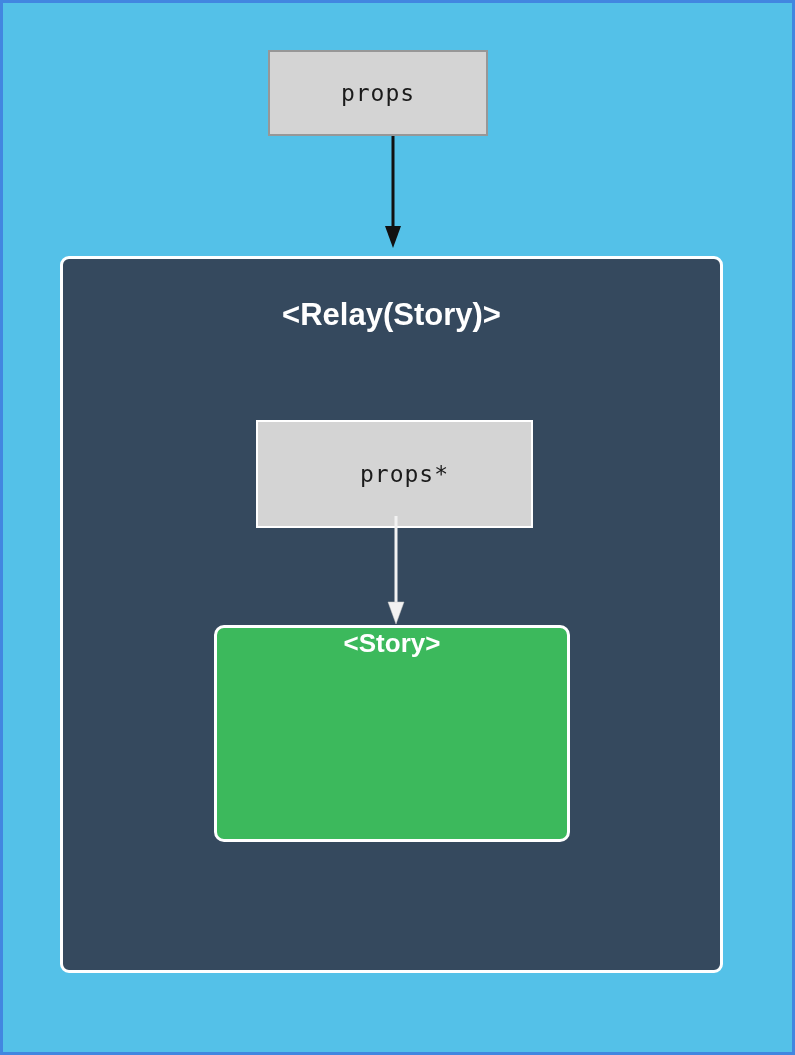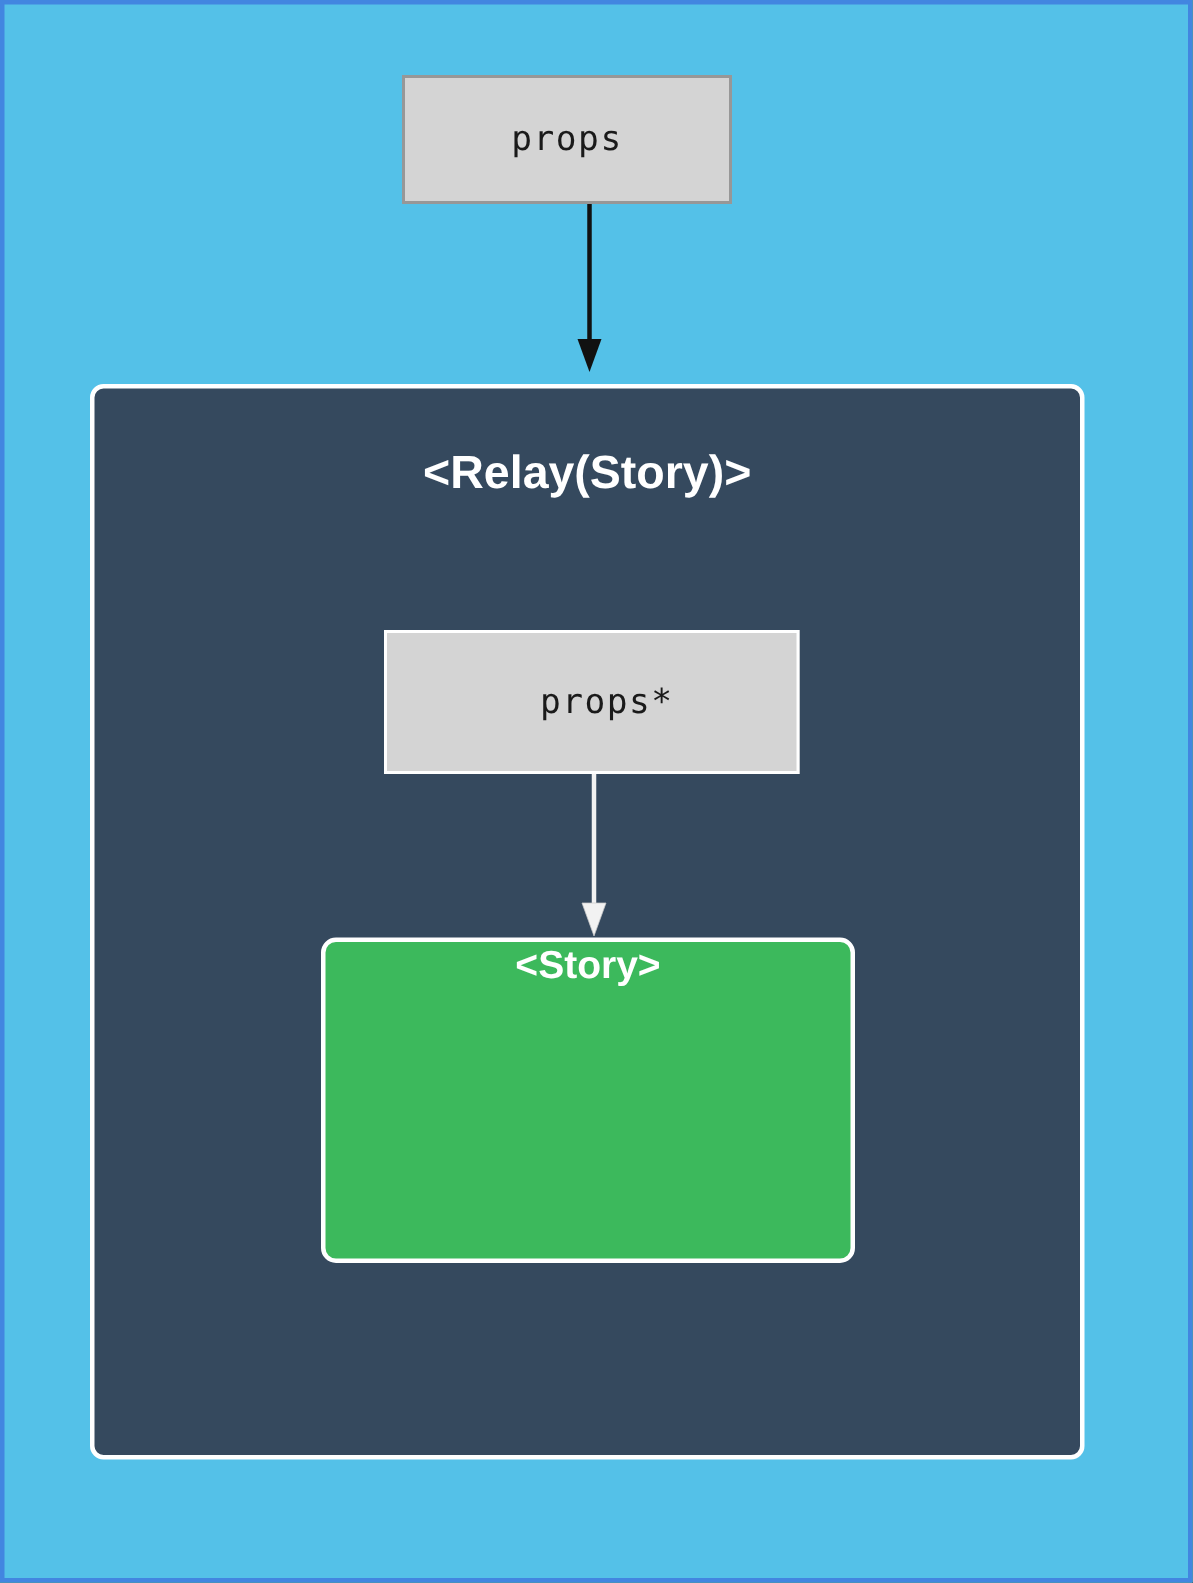--- a/index.html
+++ b/index.html
@@ -52,21 +52,21 @@
   }
   .relay-title{
     position:absolute;
     left:0;top:38px;width:100%;
     text-align:center;
     color:var(--text_light);
     font-size:31px;
     font-weight:bold;
   }
   .props-box.inner{
-    left:193px;top:161px;width:277px;height:96px;
+    left:193px;top:161px;width:277px;height:108px;
     border:2px solid var(--inner_box_border);
     padding-left:20px;
   }
   .story-box{
     position:absolute;
     left:151px;top:366px;width:356px;height:217px;
     background:var(--green);
     border:3px solid var(--container_border);
     border-radius:10px;
     display:flex;align-items:flex-start;justify-content:center;

